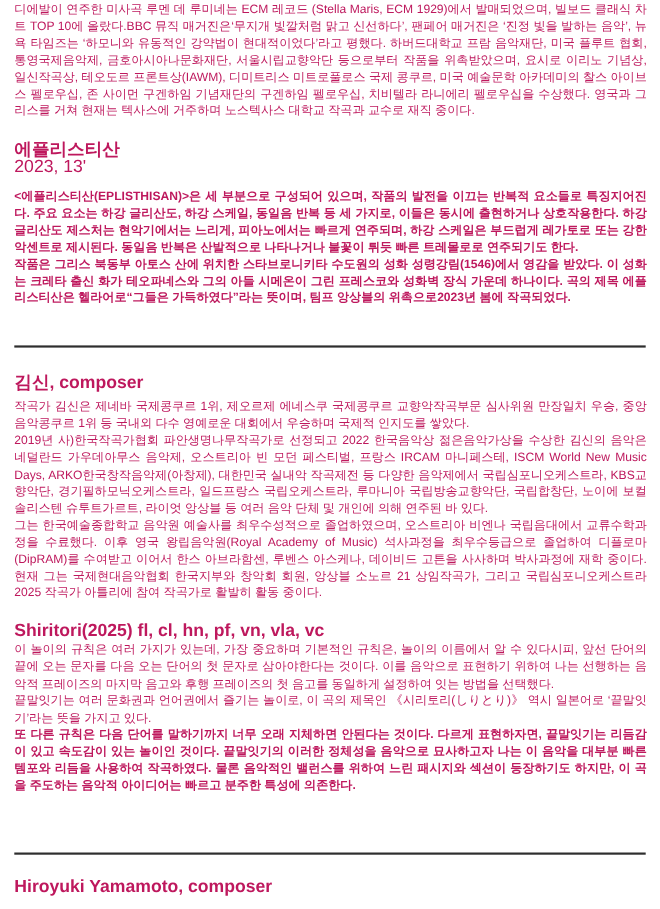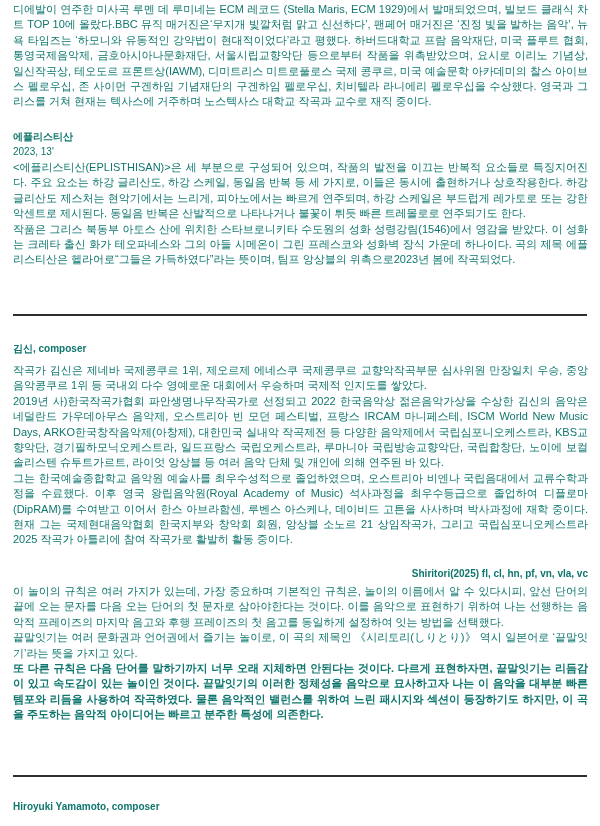--- a/index.html
+++ b/index.html
@@ -3,36 +3,36 @@
 <meta charset="utf-8">
 <style>
   html, body { margin: 0; padding: 0; background: #ffffff; }
   .page {
     position: relative;
     width: 600px;
     height: 826px;
     background: #ffffff;
     overflow: hidden;
     font-family: "Liberation Sans", sans-serif;
-    color: #0f766e;
+    color: #be185d;
   }
   .block {
     position: absolute;
     left: 13px;
     right: 12px;
   }
   .txt {
     font-size: 11px;
     line-height: 15.4px;
     text-align: justify;
     text-justify: inter-word;
   }
   .txt p { margin: 0; }
   .hline {
-    font-size: 10px;
+    font-size: 16px;
     line-height: 15.4px;
   }
   .bold { font-weight: 700; }
   .divider {
     position: absolute;
     left: 13px;
     right: 13px;
     height: 2px;
     background: #2e2e2e;
   }
@@ -45,36 +45,36 @@
 
   <div class="block txt" style="top: 2px;">
     <p>디에발이 연주한 미사곡 루멘 데 루미네는 ECM 레코드 (Stella Maris, ECM 1929)에서 발매되었으며, 빌보드 클래식 차트 TOP 10에 올랐다.BBC 뮤직 매거진은‘무지개 빛깔처럼 맑고 신선하다’, 팬페어 매거진은 ‘진정 빛을 발하는 음악’, 뉴욕 타임즈는 ‘하모니와 유동적인 강약법이 현대적이었다’라고 평했다. 하버드대학교 프람 음악재단, 미국 플루트 협회, 통영국제음악제, 금호아시아나문화재단, 서울시립교향악단 등으로부터 작품을 위촉받았으며, 요시로 이리노 기념상, 일신작곡상, 테오도르 프론트상(IAWM), 디미트리스 미트로풀로스 국제 콩쿠르, 미국 예술문학 아카데미의 찰스 아이브스 펠로우십, 존 사이먼 구겐하임 기념재단의 구겐하임 펠로우십, 치비텔라 라니에리 펠로우십을 수상했다. 영국과 그리스를 거쳐 현재는 텍사스에 거주하며 노스텍사스 대학교 작곡과 교수로 재직 중이다.</p>
   </div>
 
   <div class="block" style="top: 129px;">
     <div class="hline bold">에플리스티산</div>
     <div class="hline">2023, 13'</div>
   </div>
 
-  <div class="block txt" style="top: 160px;">
+  <div class="block txt" style="top: 172px; font-weight: bold;">
     <p>&lt;에플리스티산(EPLISTHISAN)&gt;은 세 부분으로 구성되어 있으며, 작품의 발전을 이끄는 반복적 요소들로 특징지어진다. 주요 요소는 하강 글리산도, 하강 스케일, 동일음 반복 등 세 가지로, 이들은 동시에 출현하거나 상호작용한다. 하강 글리산도 제스처는 현악기에서는 느리게, 피아노에서는 빠르게 연주되며, 하강 스케일은 부드럽게 레가토로 또는 강한 악센트로 제시된다. 동일음 반복은 산발적으로 나타나거나 불꽃이 튀듯 빠른 트레몰로로 연주되기도 한다.</p>
     <p>작품은 그리스 북동부 아토스 산에 위치한 스타브로니키타 수도원의 성화 성령강림(1546)에서 영감을 받았다. 이 성화는 크레타 출신 화가 테오파네스와 그의 아들 시메온이 그린 프레스코와 성화벽 장식 가운데 하나이다. 곡의 제목 에플리스티산은 헬라어로“그들은 가득하였다”라는 뜻이며, 팀프 앙상블의 위촉으로2023년 봄에 작곡되었다.</p>
   </div>
 
   <div class="divider" style="top: 314px;"></div>
 
   <div class="block hline bold" style="top: 341px;">김신, composer</div>
 
   <div class="block txt" style="top: 363px;">
     <p>작곡가 김신은 제네바 국제콩쿠르 1위, 제오르제 에네스쿠 국제콩쿠르 교향악작곡부문 심사위원 만장일치 우승, 중앙음악콩쿠르 1위 등 국내외 다수 영예로운 대회에서 우승하며 국제적 인지도를 쌓았다.</p>
     <p>2019년 사)한국작곡가협회 파안생명나무작곡가로 선정되고 2022 한국음악상 젊은음악가상을 수상한 김신의 음악은 네덜란드 가우데아무스 음악제, 오스트리아 빈 모던 페스티벌, 프랑스 IRCAM 마니페스테, ISCM World New Music Days, ARKO한국창작음악제(아창제), 대한민국 실내악 작곡제전 등 다양한 음악제에서 국립심포니오케스트라, KBS교향악단, 경기필하모닉오케스트라, 일드프랑스 국립오케스트라, 루마니아 국립방송교향악단, 국립합창단, 노이에 보컬솔리스텐 슈투트가르트, 라이엇 앙상블 등 여러 음악 단체 및 개인에 의해 연주된 바 있다.</p>
     <p>그는 한국예술종합학교 음악원 예술사를 최우수성적으로 졸업하였으며, 오스트리아 비엔나 국립음대에서 교류수학과정을 수료했다. 이후 영국 왕립음악원(Royal Academy of Music) 석사과정을 최우수등급으로 졸업하여 디플로마(DipRAM)를 수여받고 이어서 한스 아브라함센, 루벤스 아스케나, 데이비드 고튼을 사사하며 박사과정에 재학 중이다. 현재 그는 국제현대음악협회 한국지부와 창악회 회원, 앙상블 소노르 21 상임작곡가, 그리고 국립심포니오케스트라 2025 작곡가 아틀리에 참여 작곡가로 활발히 활동 중이다.</p>
   </div>
 
-  <div class="block hline bold" style="top: 566px; text-align: right;">Shiritori(2025) fl, cl, hn, pf, vn, vla, vc</div>
+  <div class="block hline bold" style="top: 566px;">Shiritori(2025) fl, cl, hn, pf, vn, vla, vc</div>
 
   <div class="block txt" style="top: 584px;">
     <p>이 놀이의 규칙은 여러 가지가 있는데, 가장 중요하며 기본적인 규칙은, 놀이의 이름에서 알 수 있다시피, 앞선 단어의 끝에 오는 문자를 다음 오는 단어의 첫 문자로 삼아야한다는 것이다. 이를 음악으로 표현하기 위하여 나는 선행하는 음악적 프레이즈의 마지막 음고와 후행 프레이즈의 첫 음고를 동일하게 설정하여 잇는 방법을 선택했다.</p>
     <p>끝말잇기는 여러 문화권과 언어권에서 즐기는 놀이로, 이 곡의 제목인 《시리토리(しりとり)》 역시 일본어로 ‘끝말잇기’라는 뜻을 가지고 있다.</p>
     <p class="gap-top">또 다른 규칙은 다음 단어를 말하기까지 너무 오래 지체하면 안된다는 것이다. 다르게 표현하자면, 끝말잇기는 리듬감이 있고 속도감이 있는 놀이인 것이다. 끝말잇기의 이러한 정체성을 음악으로 묘사하고자 나는 이 음악을 대부분 빠른 템포와 리듬을 사용하여 작곡하였다. 물론 음악적인 밸런스를 위하여 느린 패시지와 섹션이 등장하기도 하지만, 이 곡을 주도하는 음악적 아이디어는 빠르고 분주한 특성에 의존한다.</p>
   </div>
 
   <div class="divider" style="top: 775px;"></div>
 
   <div class="block hline bold" style="top: 799px;">Hiroyuki Yamamoto, composer</div>

